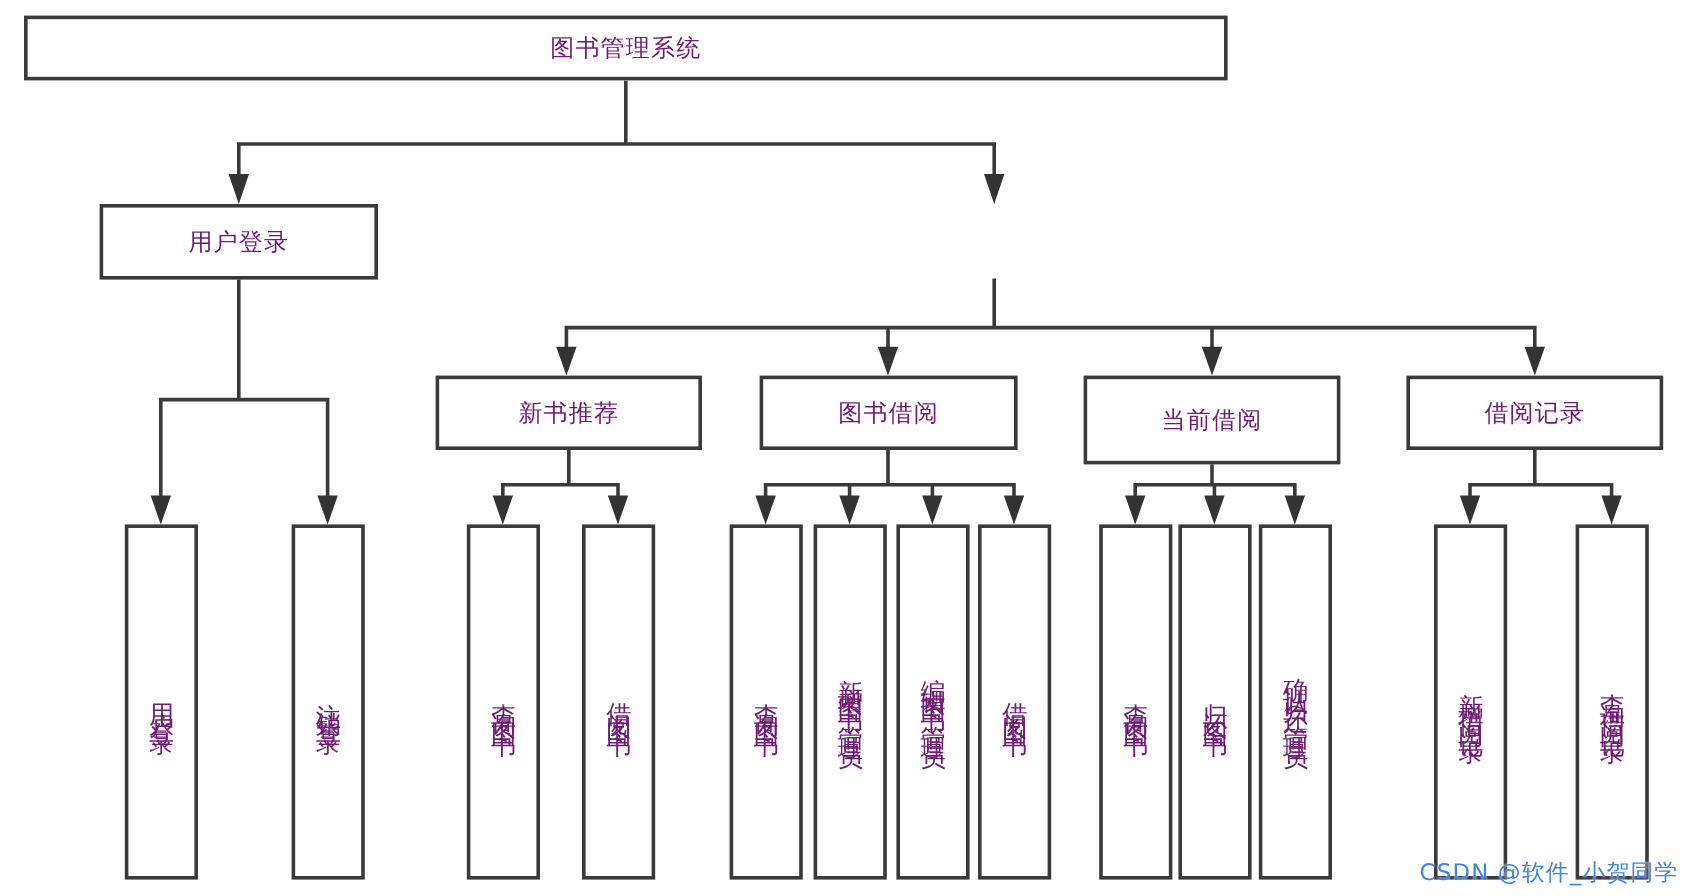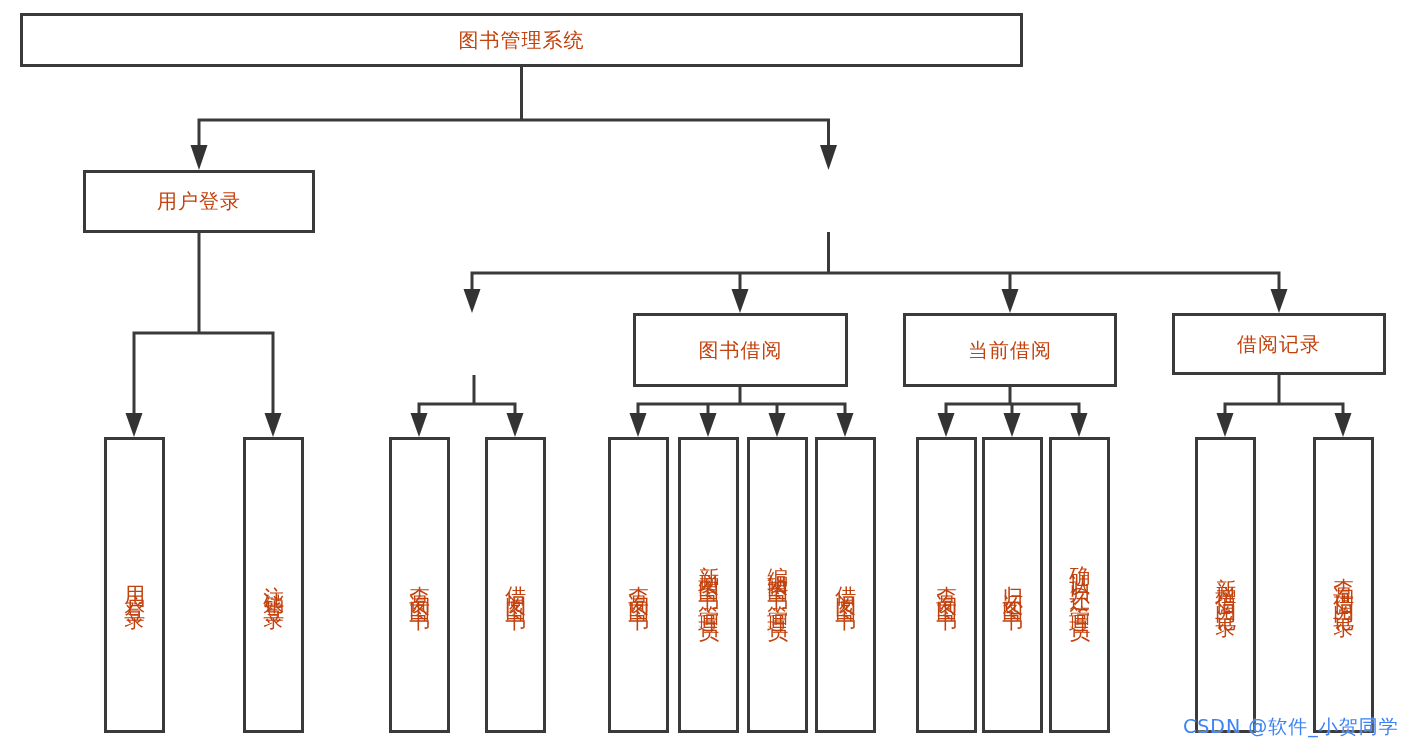--- a/index.html
+++ b/index.html
@@ -5,21 +5,21 @@
   * { margin:0; padding:0; box-sizing:border-box; }
   html,body { background:#ffffff; }
   body {
     width:1405px; height:747px; position:relative; overflow:hidden;
     font-family:"DejaVu Sans","Liberation Sans",sans-serif;
   }
   .stage { position:absolute; left:0; top:0; width:1405px; height:747px; }
   svg.connectors { position:absolute; left:0; top:0; z-index:1; }
   .node {
     position:absolute; z-index:2; background:#ffffff;
-    border:3px solid #3a3a3a; color:#c2410c;
+    border:3px solid #3a3a3a; color:#701a75;
     display:flex; align-items:center; justify-content:center;
   }
   .hbox { font-size:20px; letter-spacing:1px; white-space:nowrap; }
   .vbox { width:61px; height:296px; }
   .vlbl {
     writing-mode:vertical-lr; text-orientation:mixed;
     font-size:21px; letter-spacing:8px; line-height:1.25; white-space:nowrap;
   }
   .watermark {
     position:absolute; z-index:3; left:1183px; top:714px;
@@ -76,21 +76,24 @@
   </svg>
 
   <div class="node hbox" style="left:20px;top:13px;width:1003px;height:54px">
     <span>图书管理系统</span>
   </div>
 
   <div class="node hbox" style="left:83px;top:170px;width:232px;height:63px">
     <span>用户登录</span>
   </div>
 
-  <div class="node hbox" style="left:633px;top:313px;width:215px;height:74px">
+  <div class="node hbox" style="left:363px;top:313px;width:222px;height:62px">
+    <span>新书推荐</span>
+  </div>
+  <div class="node hbox" style="left:633px;top:313px;width:215px;height:62px">
     <span>图书借阅</span>
   </div>
   <div class="node hbox" style="left:903px;top:313px;width:214px;height:74px">
     <span>当前借阅</span>
   </div>
   <div class="node hbox" style="left:1172px;top:313px;width:214px;height:62px">
     <span>借阅记录</span>
   </div>
 
   <div class="node vbox" style="left:104px;top:437px">

